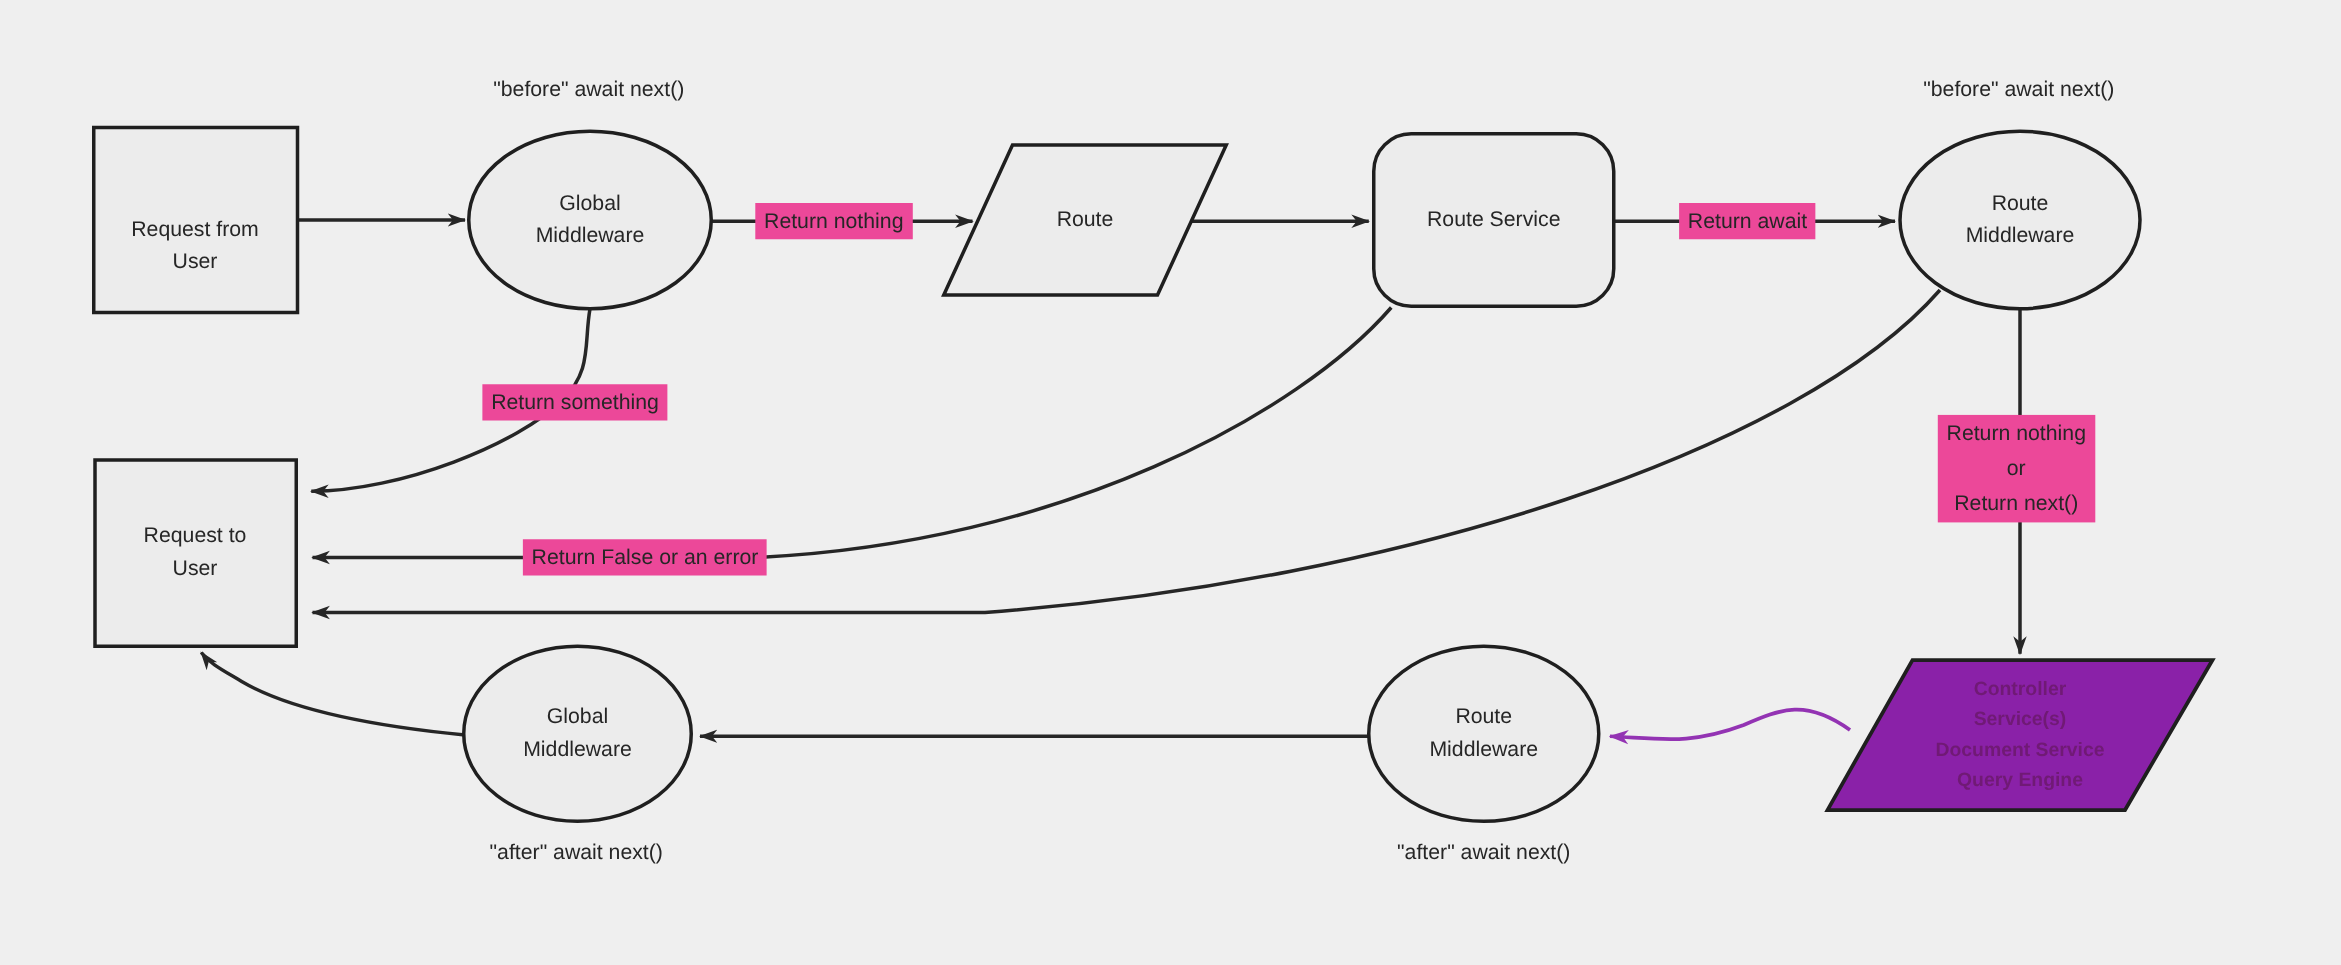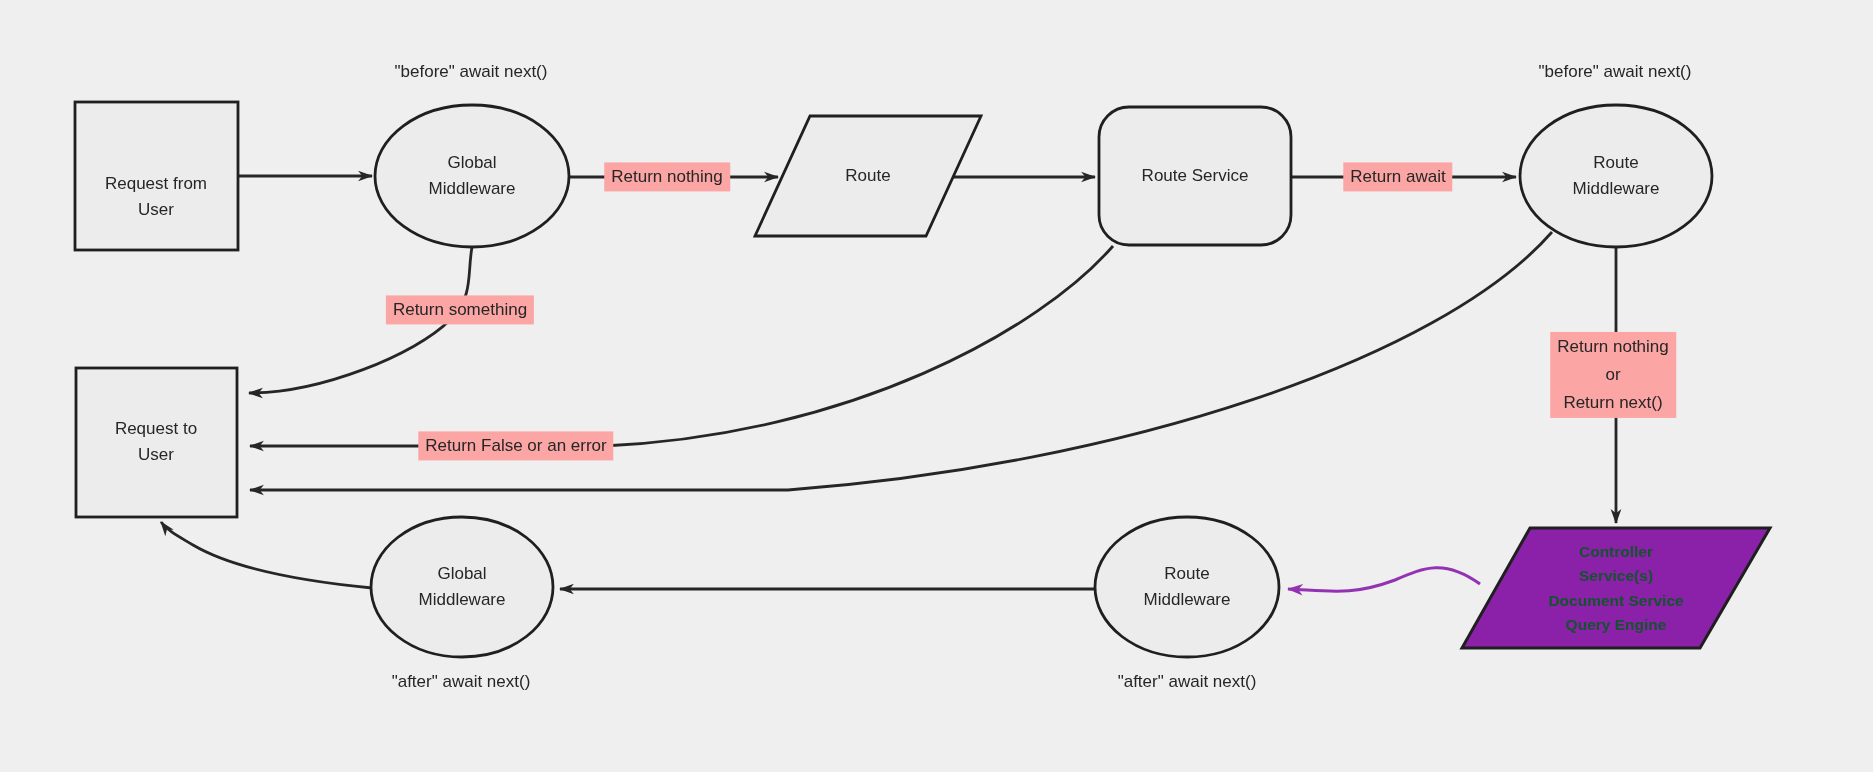--- a/index.html
+++ b/index.html
@@ -15,29 +15,29 @@
   .lbl{
     position:absolute;
     transform:translate(-50%,-50%);
     text-align:center;
     font-size:17px;
     line-height:1.55;
     white-space:pre-line;
     color:#262626;
   }
   .edge-lbl{
-    background:#fca5a5;
+    background:#ec4899;
     padding:1px 7px;
     line-height:1.6;
   }
   .float-lbl{
     background:transparent;
   }
   .purple-lbl{
-    color:#14532d;
+    color:#701a75;
     font-weight:700;
     font-size:15.5px;
     line-height:1.58;
   }
 </style>
 </head>
 <body>
 
 <div id="canvas">
 
@@ -94,21 +94,21 @@
 Middleware</div>
   <div class="lbl purple-lbl" style="left:1616px;top:589px;">Controller
 Service(s)
 Document Service
 Query Engine</div>
 
   <div class="lbl float-lbl" style="left:471px;top:72px;">"before" await next()</div>
   <div class="lbl float-lbl" style="left:1615px;top:72px;">"before" await next()</div>
   <div class="lbl edge-lbl" style="left:667px;top:177px;">Return nothing</div>
   <div class="lbl edge-lbl" style="left:1398px;top:177px;">Return await</div>
-  <div class="lbl edge-lbl" style="left:460px;top:310px;">Return something</div>
+  <div class="lbl edge-lbl" style="left:460px;top:322px;">Return something</div>
   <div class="lbl edge-lbl" style="left:484px;top:446px;margin-left:32px;">Return False or an error</div>
   <div class="lbl edge-lbl" style="left:1613px;top:375px;line-height:1.65;">Return nothing
 or
 Return next()</div>
   <div class="lbl float-lbl" style="left:461px;top:682px;">"after" await next()</div>
   <div class="lbl float-lbl" style="left:1187px;top:682px;">"after" await next()</div>
 
 </div>
 
 </body></html>

